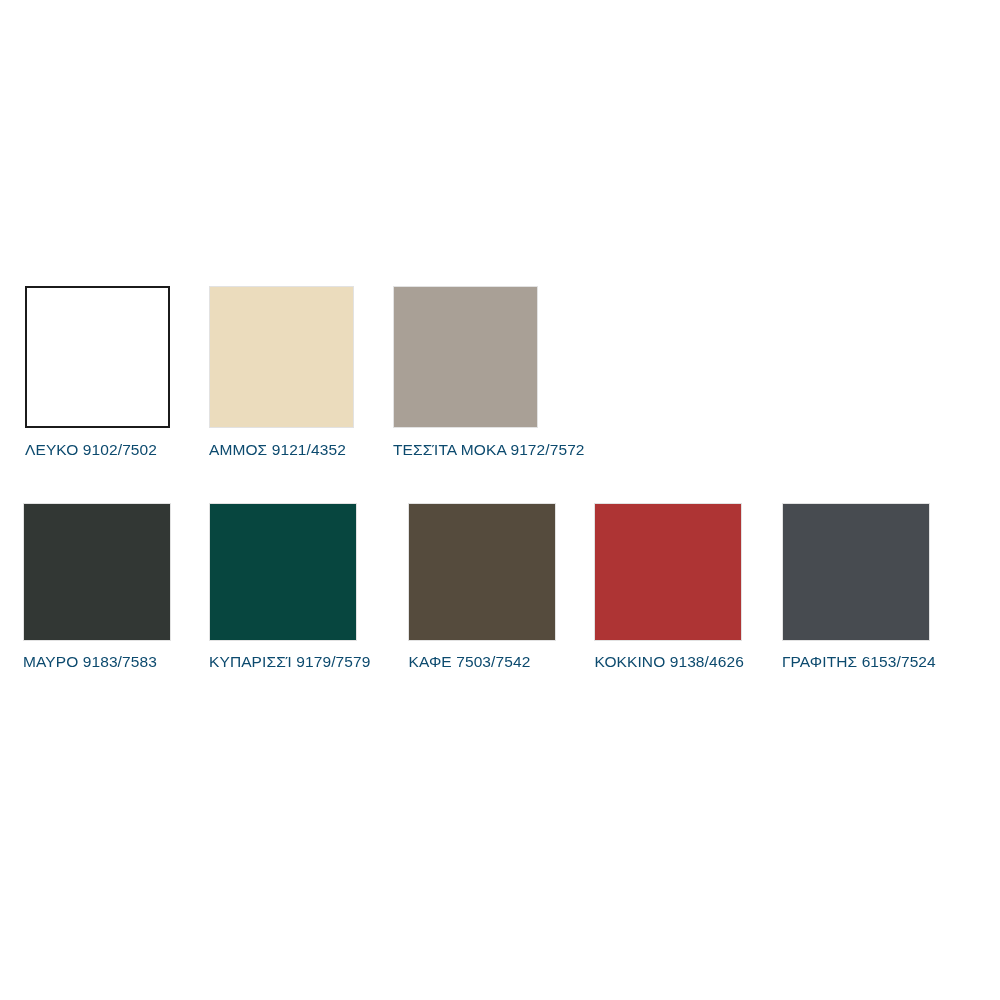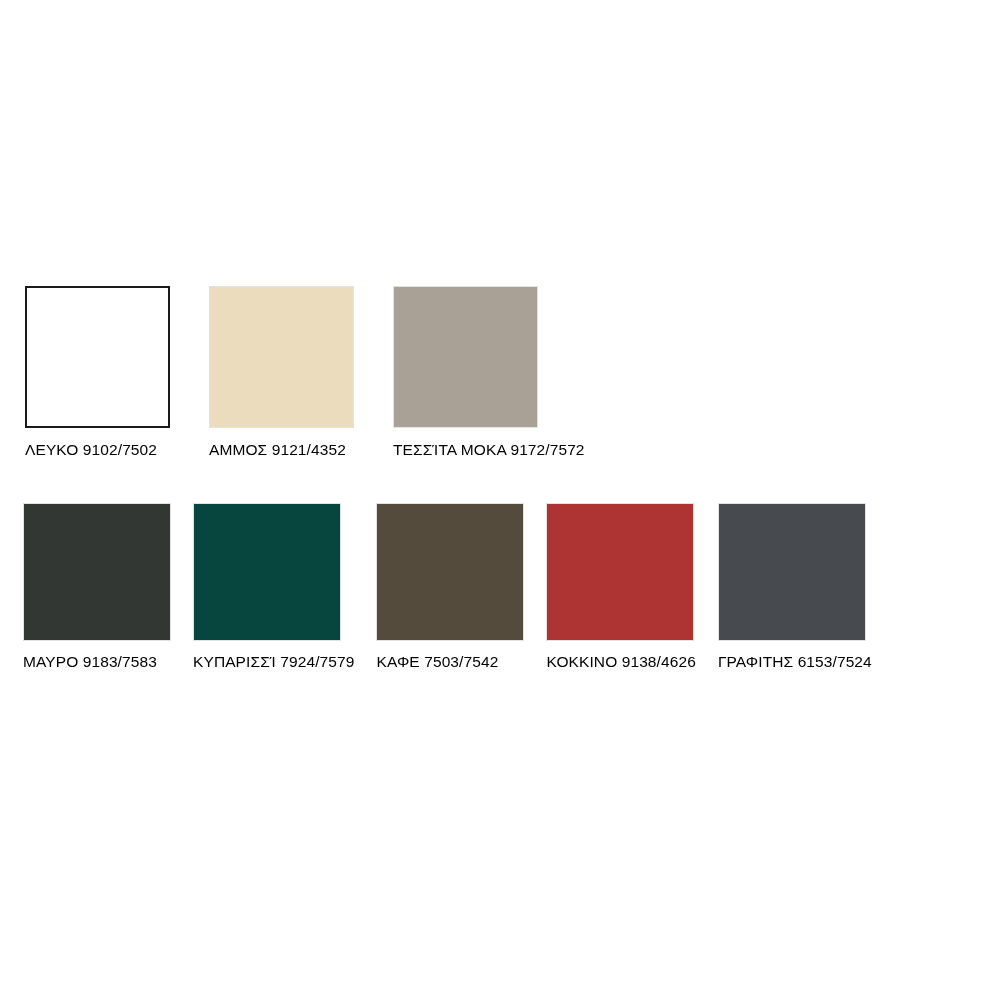--- a/index.html
+++ b/index.html
@@ -32,21 +32,21 @@
 
   #row-1 {
     left: 25px;
     top: 286px;
     gap: 39px;
   }
 
   #row-2 {
     left: 23px;
     top: 503px;
-    gap: 22px;
+    gap: 38px;
   }
 
   
   .swatch-cell {
     display: flex;
     flex-direction: column;
     align-items: flex-start;
   }
 
   .swatch-chip {
@@ -73,21 +73,21 @@
   
   .swatch-chip.outlined-dark {
     border: 2px solid #1b1b1b;
   }
 
   .swatch-label {
     margin-top: 13px;
     font-size: 15.5px;
     line-height: 1.15;
     letter-spacing: 0.1px;
-    color: #000000;
+    color: #0c4a6e;
     white-space: nowrap;
   }
 
   
   #row-2 .swatch-label {
     margin-top: 12px;
   }
 </style>
 </head>
 <body style="background: rgb(255, 255, 255);">
@@ -109,21 +109,21 @@
       </div>
     </div>
 
   <div class="swatch-row" id="row-2">
       <div class="swatch-cell">
         <div class="swatch-chip outlined-light" style="background-color: rgb(50, 55, 52); border-color: rgb(226, 226, 226);"></div>
         <div class="swatch-label">ΜΑΥΡΟ 9183/7583</div>
       </div>
       <div class="swatch-cell">
         <div class="swatch-chip outlined-light" style="background-color: rgb(7, 70, 63); border-color: rgb(226, 226, 226);"></div>
-        <div class="swatch-label">ΚΥΠΑΡΙΣΣΊ 7924/7579</div>
+        <div class="swatch-label">ΚΥΠΑΡΙΣΣΊ 9179/7579</div>
       </div>
       <div class="swatch-cell">
         <div class="swatch-chip outlined-light" style="background-color: rgb(85, 75, 61); border-color: rgb(226, 226, 226);"></div>
         <div class="swatch-label">ΚΑΦΕ 7503/7542</div>
       </div>
       <div class="swatch-cell">
         <div class="swatch-chip outlined-light" style="background-color: rgb(174, 52, 52); border-color: rgb(226, 226, 226);"></div>
         <div class="swatch-label">ΚΟΚΚΙΝΟ 9138/4626</div>
       </div>
       <div class="swatch-cell">

